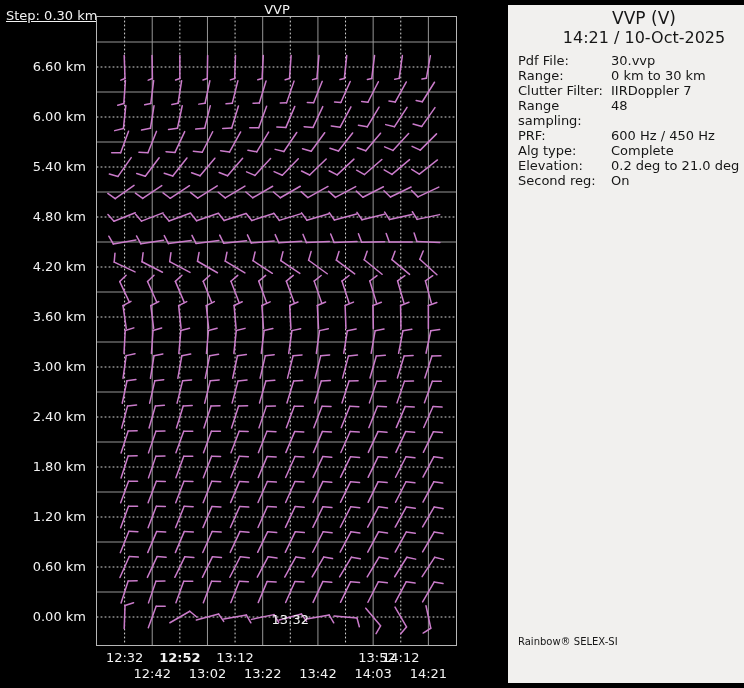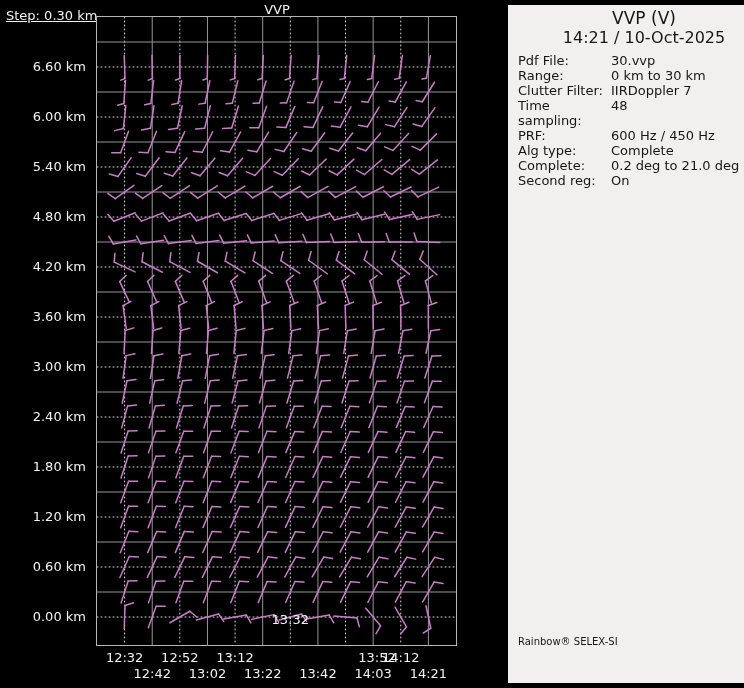--- a/index.html
+++ b/index.html
@@ -640,21 +640,21 @@
           <line x1="298.0192307692308" y1="590.040707856479" x2="309.5192307692308" y2="609.959292143521" stroke="#ca7bca" stroke-width="1.5" stroke-linecap="round"></line>
           <line x1="309.5192307692308" y1="609.959292143521" x2="303.73414228205195" y2="616.8536921315917" stroke="#ca7bca" stroke-width="1.5" stroke-linecap="round"></line>
           <line x1="328.9936309402111" y1="588.7513025915613" x2="333.7755998290196" y2="611.2486974084387" stroke="#ca7bca" stroke-width="1.5" stroke-linecap="round"></line>
           <line x1="333.7755998290196" y1="611.2486974084387" x2="326.14316696361175" y2="616.0179707865376" stroke="#ca7bca" stroke-width="1.5" stroke-linecap="round"></line>
         </g>
       </svg>
   </div>
 
   <div id="xlabels">
       <div class="wlabel xlabel" style="left: 124.615px; top: 650px;">12:32</div>
-      <div class="wlabel xlabel" style="left: 179.846px; top: 650px;">12:52</div>
+      <div class="wlabel xlabel" style="left: 179.846px; top: 650px; font-weight: bold;">12:52</div>
       <div class="wlabel xlabel" style="left: 235.077px; top: 650px;">13:12</div>
       <div class="wlabel xlabel" style="left: 290.308px; top: 612px;">13:32</div>
       <div class="wlabel xlabel" style="left: 341px; top: 650px; margin-left: 36px;">13:52</div>
       <div class="wlabel xlabel" style="left: 400.769px; top: 650px;">14:12</div>
       <div class="wlabel xlabel" style="left: 152.231px; top: 666px;">12:42</div>
       <div class="wlabel xlabel" style="left: 207.462px; top: 666px;">13:02</div>
       <div class="wlabel xlabel" style="left: 262.692px; top: 666px;">13:22</div>
       <div class="wlabel xlabel" style="left: 317.923px; top: 666px;">13:42</div>
       <div class="wlabel xlabel" style="left: 373.154px; top: 666px;">14:03</div>
       <div class="wlabel xlabel" style="left: 428.385px; top: 666px;">14:21</div>
@@ -670,33 +670,33 @@
         </div>
         <div class="frow">
           <div class="flabel">Range:</div>
           <div class="fvalue">0 km to 30 km</div>
         </div>
         <div class="frow">
           <div class="flabel">Clutter Filter:</div>
           <div class="fvalue">IIRDoppler 7</div>
         </div>
         <div class="frow">
-          <div class="flabel">Time sampling:</div>
+          <div class="flabel">Range sampling:</div>
           <div class="fvalue">48</div>
         </div>
         <div class="frow">
           <div class="flabel">PRF:</div>
           <div class="fvalue">600 Hz / 450 Hz</div>
         </div>
         <div class="frow">
           <div class="flabel">Alg type:</div>
           <div class="fvalue">Complete</div>
         </div>
         <div class="frow">
-          <div class="flabel">Complete:</div>
+          <div class="flabel">Elevation:</div>
           <div class="fvalue">0.2 deg to 21.0 deg</div>
         </div>
         <div class="frow">
           <div class="flabel">Second reg:</div>
           <div class="fvalue">On</div>
         </div>
       </div>
     <div class="footer">Rainbow® SELEX-SI</div>
   </div>
 

